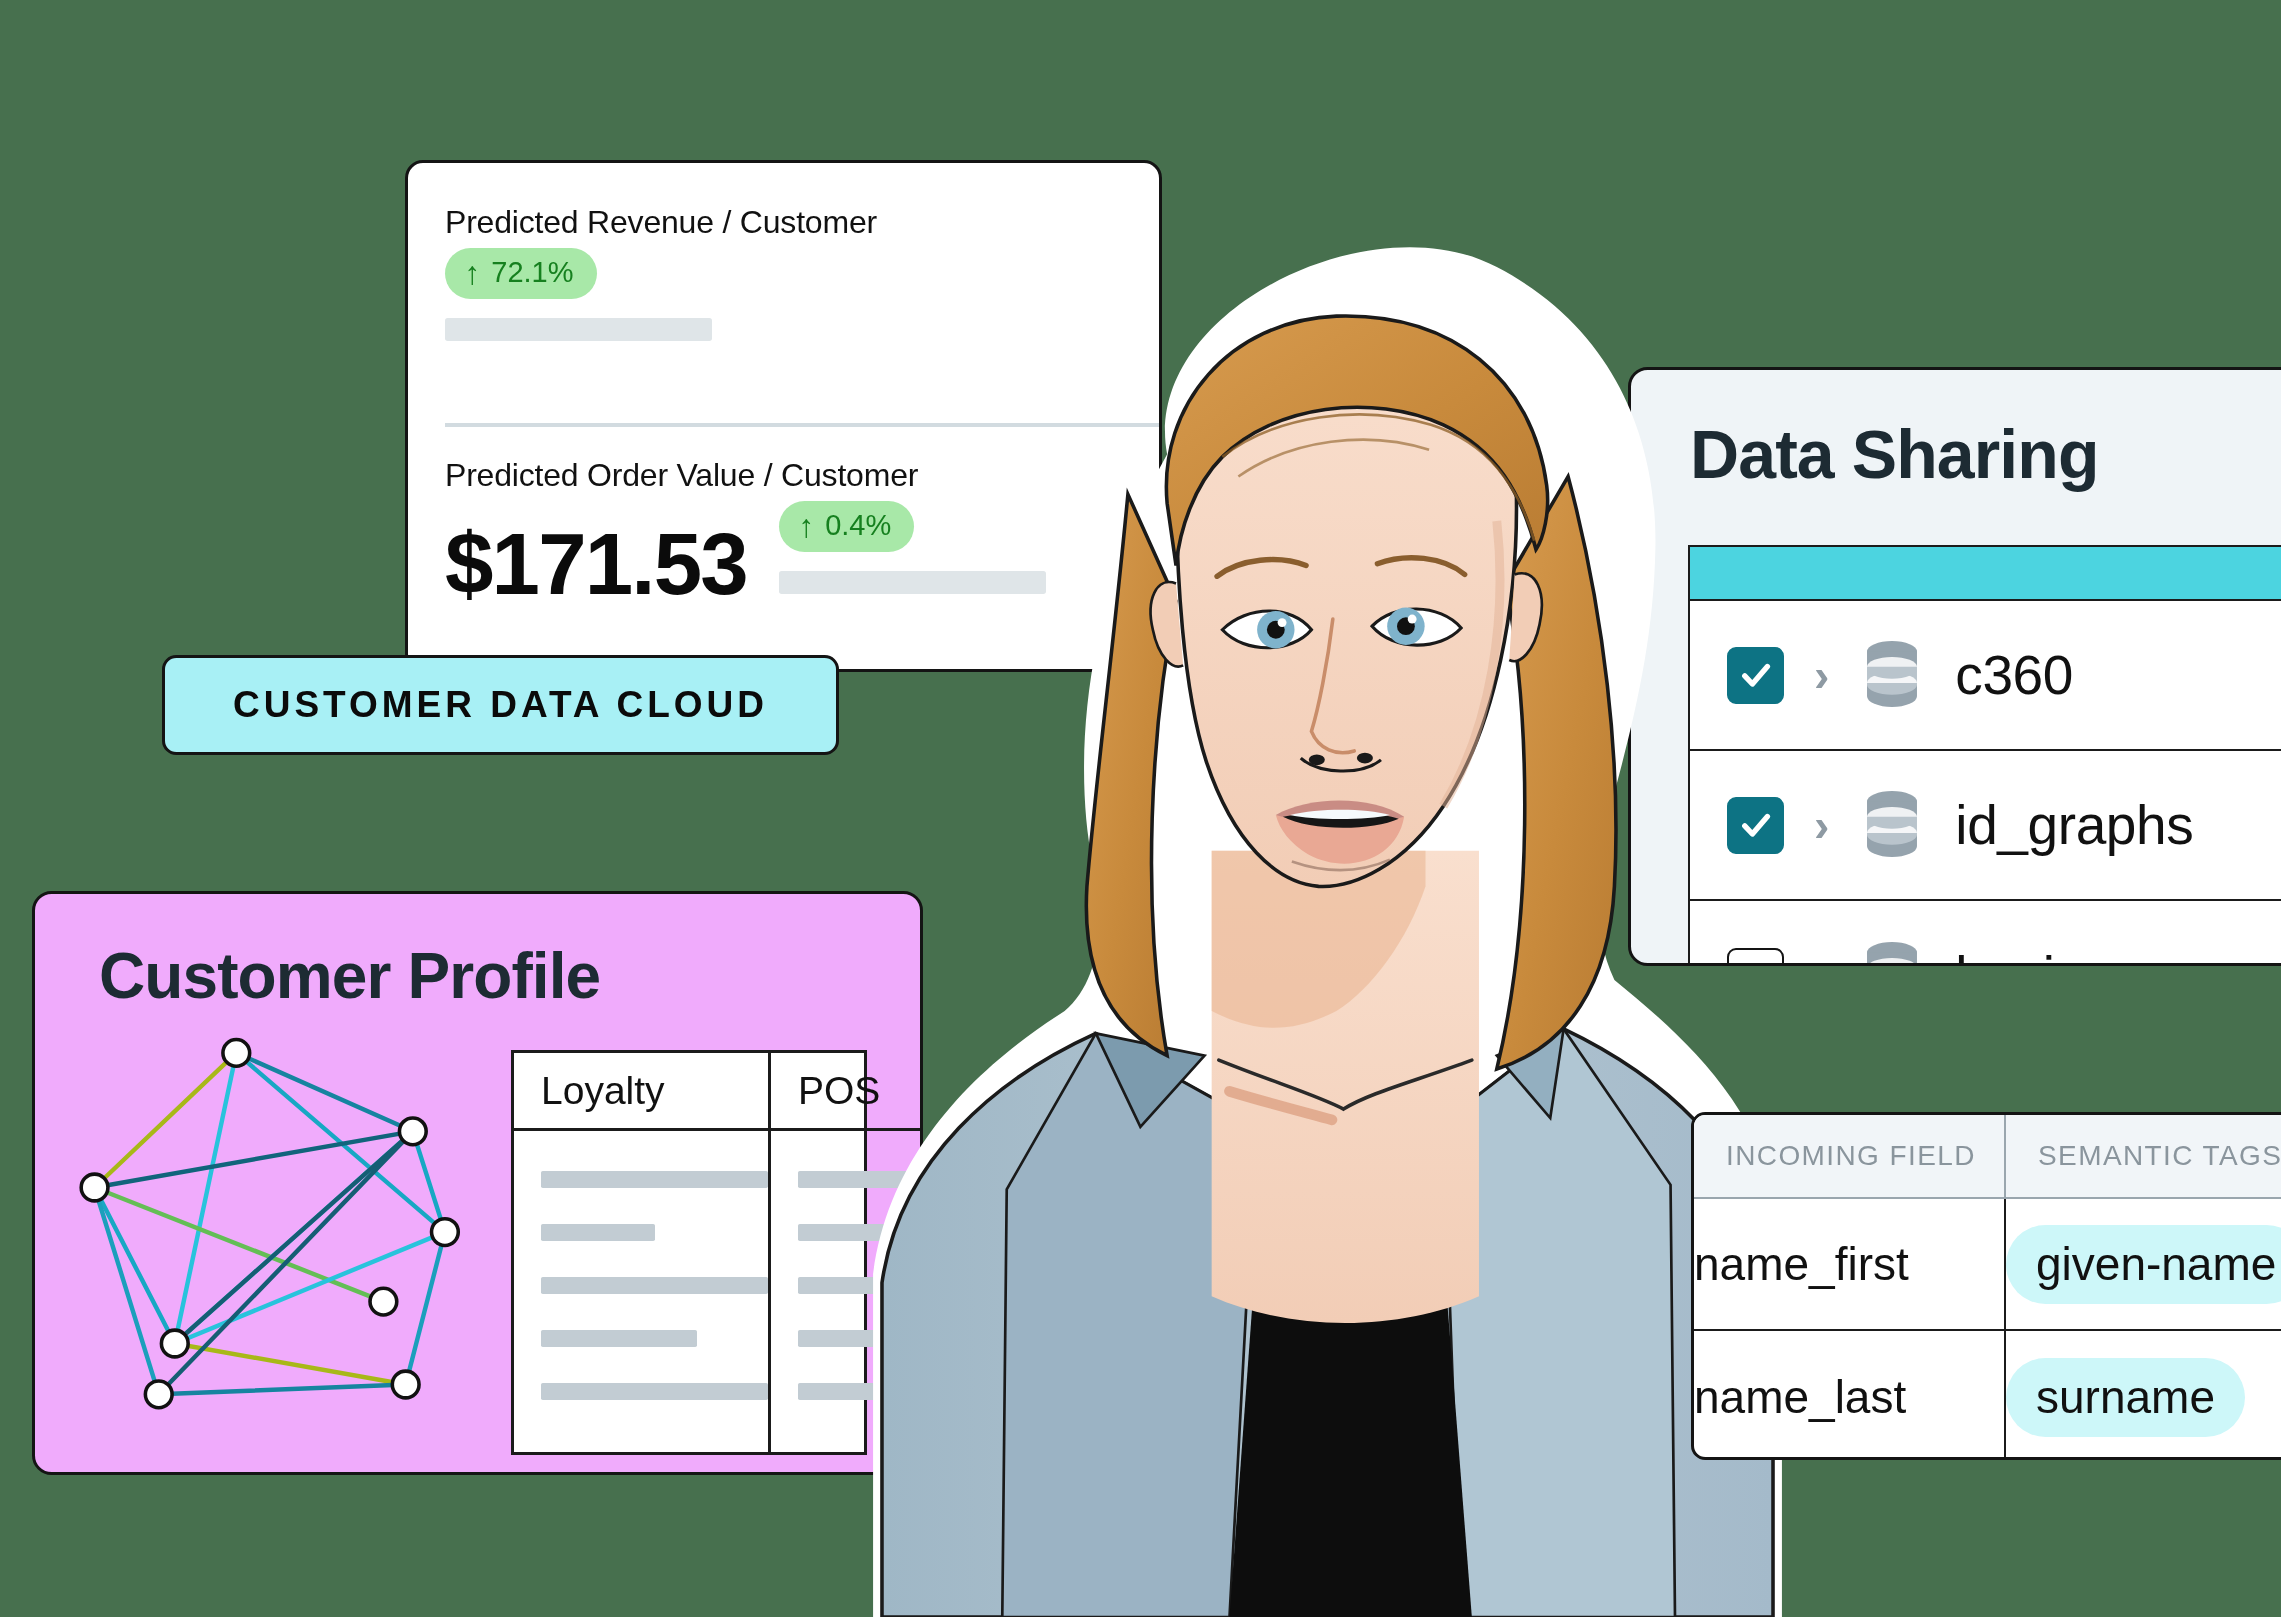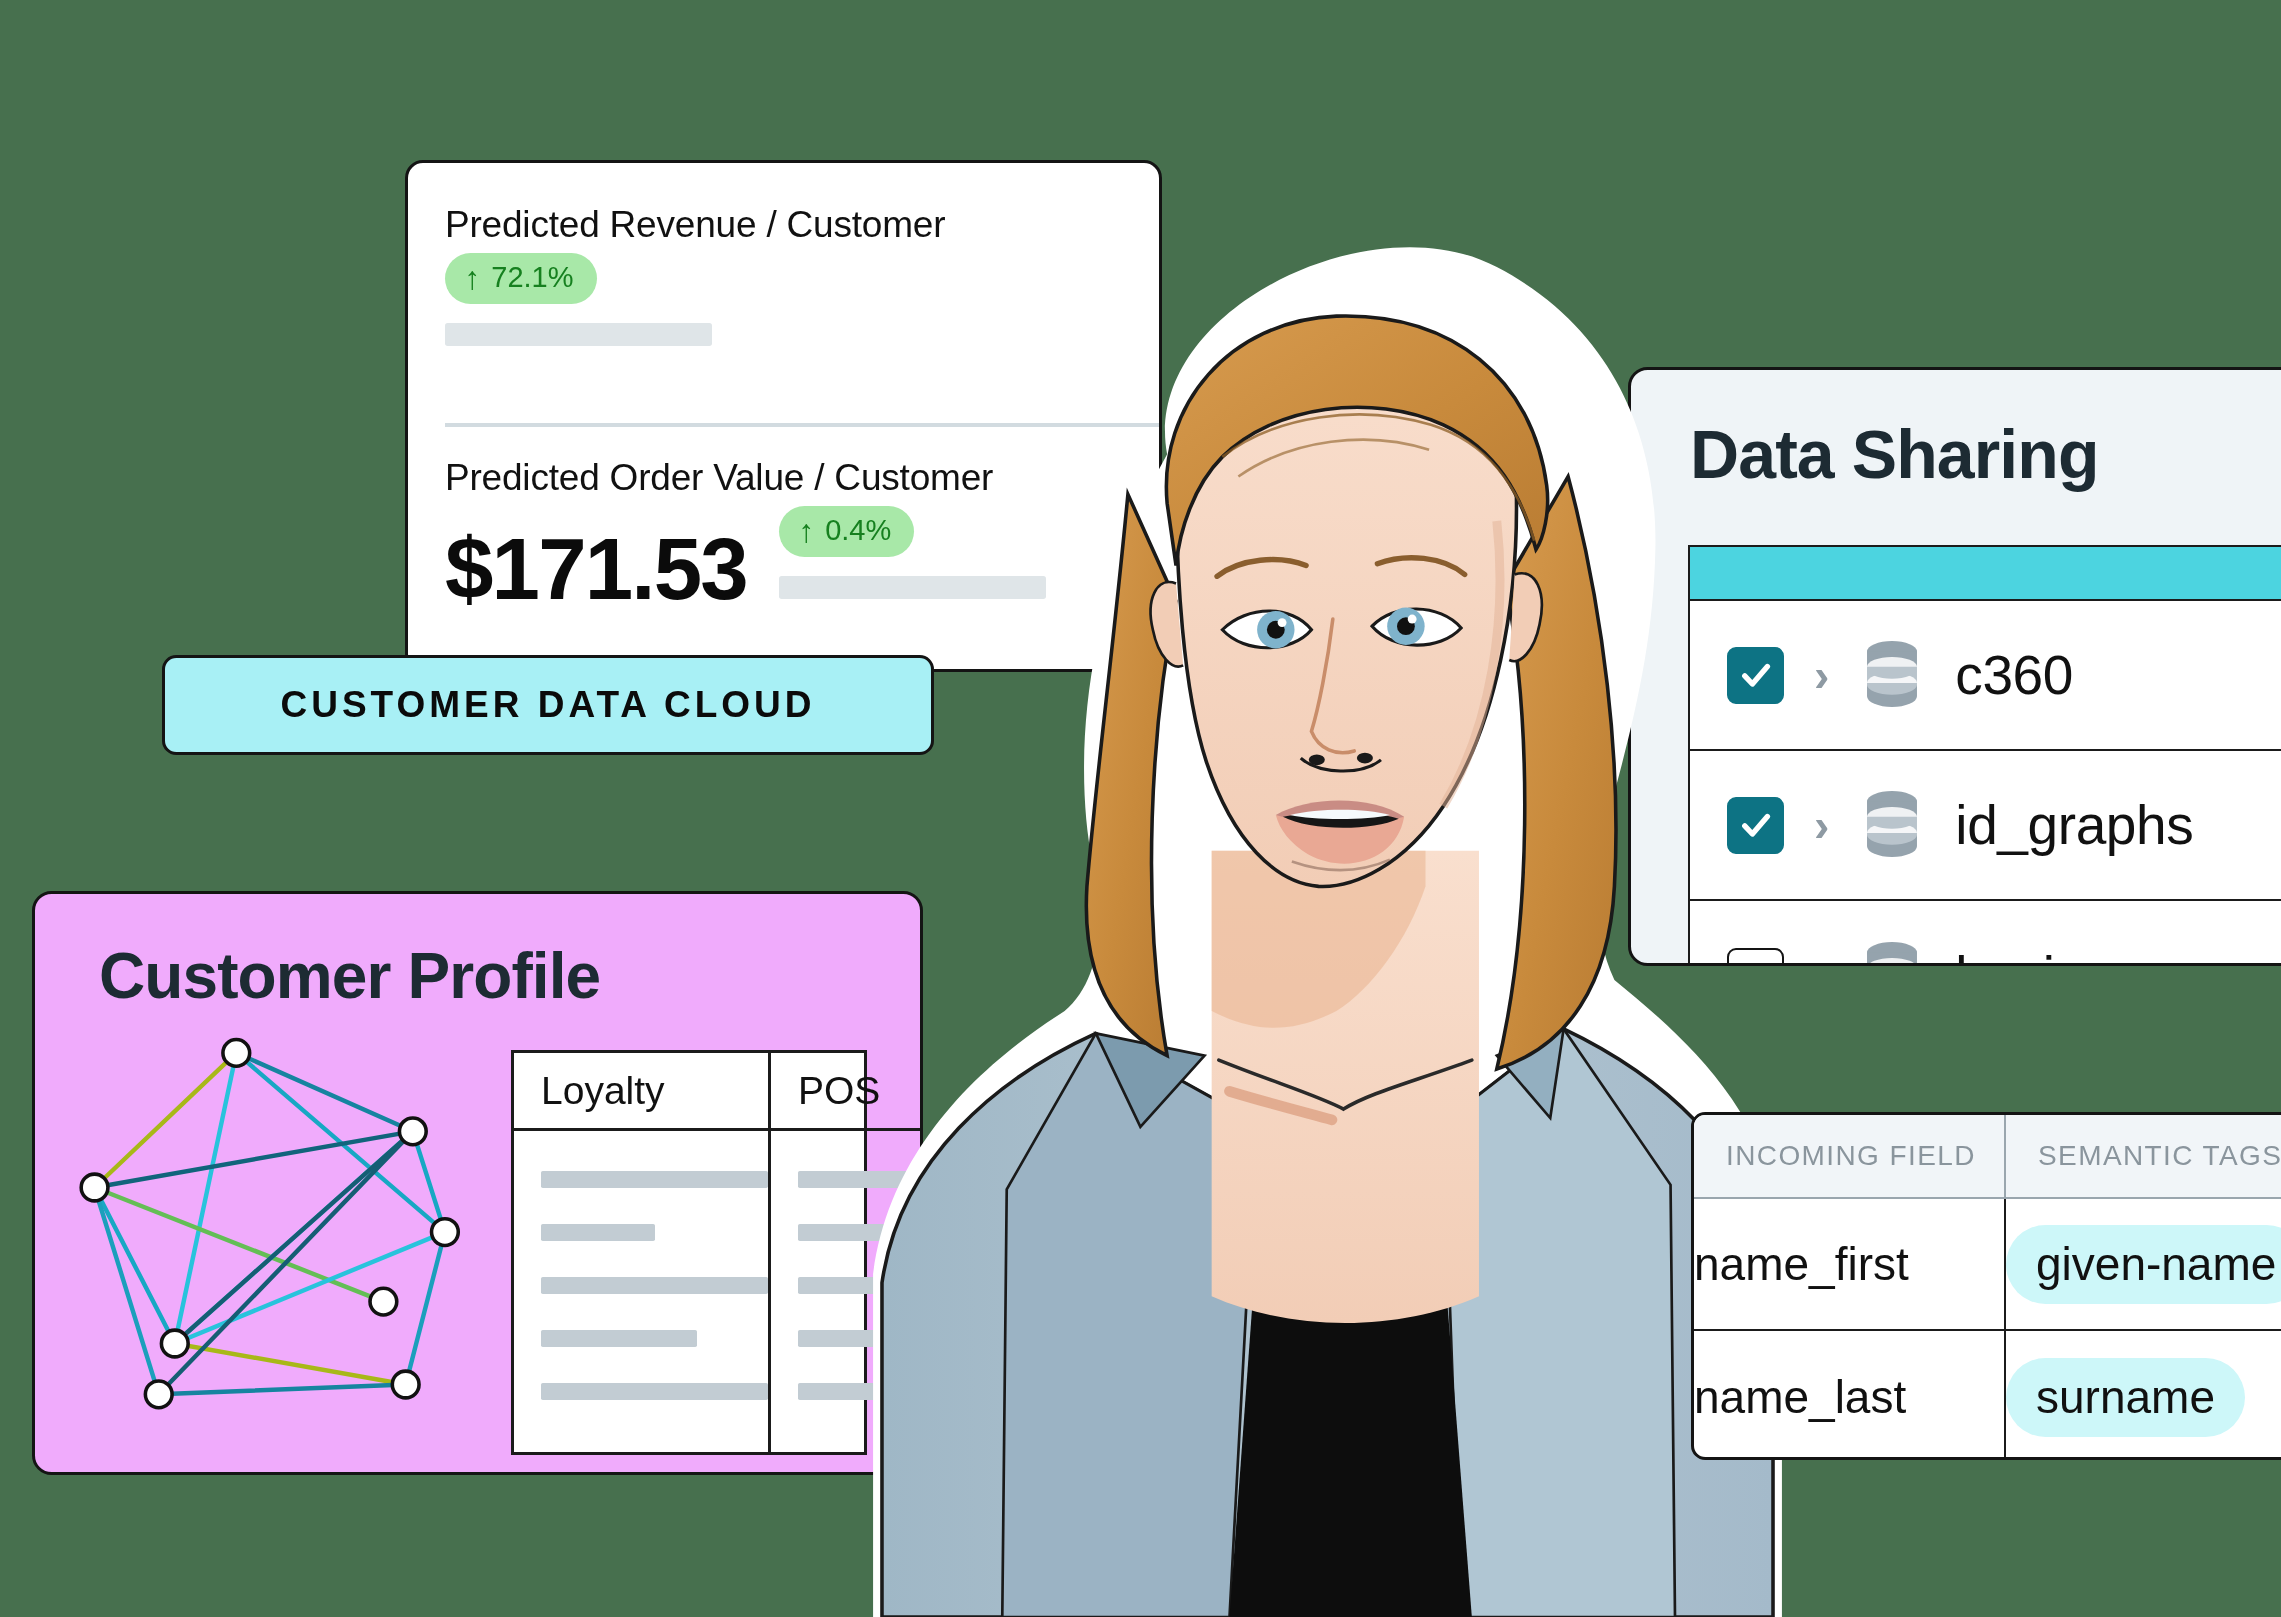--- a/index.html
+++ b/index.html
@@ -11,32 +11,32 @@
     position:relative;
   }
   #stage{position:absolute;inset:0;width:2281px;height:1617px;}
 
   
   .card{position:absolute;border:3.6px solid #141414;border-radius:16px;background:#ffffff;box-sizing:border-box;}
 
   
   #kpi-card{left:405px;top:160px;width:757px;height:512px;border-radius:18px;overflow:hidden;}
   .kpi-block{position:absolute;left:0;width:100%;}
-  .kpi-label{font-size:37px;color:#111;letter-spacing:-0.2px;white-space:nowrap;}
+  .kpi-label{font-size:32px;color:#111;letter-spacing:-0.2px;white-space:nowrap;}
   .kpi-value{font-size:87px;font-weight:700;color:#0b0b0b;letter-spacing:-1.8px;line-height:1;}
   .kpi-row{display:flex;align-items:flex-end;gap:32px;}
   .kpi-right{display:flex;flex-direction:column;gap:19.6px;padding-bottom:12.5px;}
   .delta{display:inline-flex;align-items:center;gap:10.7px;background:#A8E8A8;color:#16801F;
          font-size:29px;font-weight:500;border-radius:890px;padding:8px 23px 9.8px 19.6px;width:max-content;}
   .delta .arrow{font-size:32px;line-height:1;font-weight:700;}
   .ghost-bar{height:23px;width:267px;background:#DFE5E8;border-radius:2.7px;}
   .kpi-divider{position:absolute;left:37px;right:0;height:3.6px;background:#D2DBE0;}
 
   
-  #cdc-badge{position:absolute;left:162px;top:655px;width:772px;height:100px;
+  #cdc-badge{position:absolute;left:162px;top:655px;width:677px;height:100px;
     background:#A8F0F5;border:3.6px solid #141414;border-radius:14.3px;
     display:flex;align-items:center;justify-content:center;box-sizing:border-box;z-index:6;}
   #cdc-badge span{font-size:37px;font-weight:700;letter-spacing:4px;color:#0b0b0b;}
 
   
   #profile-card{left:32px;top:891px;width:891px;height:584px;background:#f0abfc;border-radius:19.6px;z-index:5;overflow:hidden;}
   #profile-title{position:absolute;left:64px;top:45px;font-size:64px;font-weight:700;color:#1d2b33;letter-spacing:-0.9px;}
   #graph-svg{position:absolute;left:39px;top:125px;}
   #lp-table{position:absolute;left:476px;top:156px;width:356px;height:405px;
             border:3.6px solid #1b1b1b;background:#fff;box-sizing:border-box;display:flex;}

